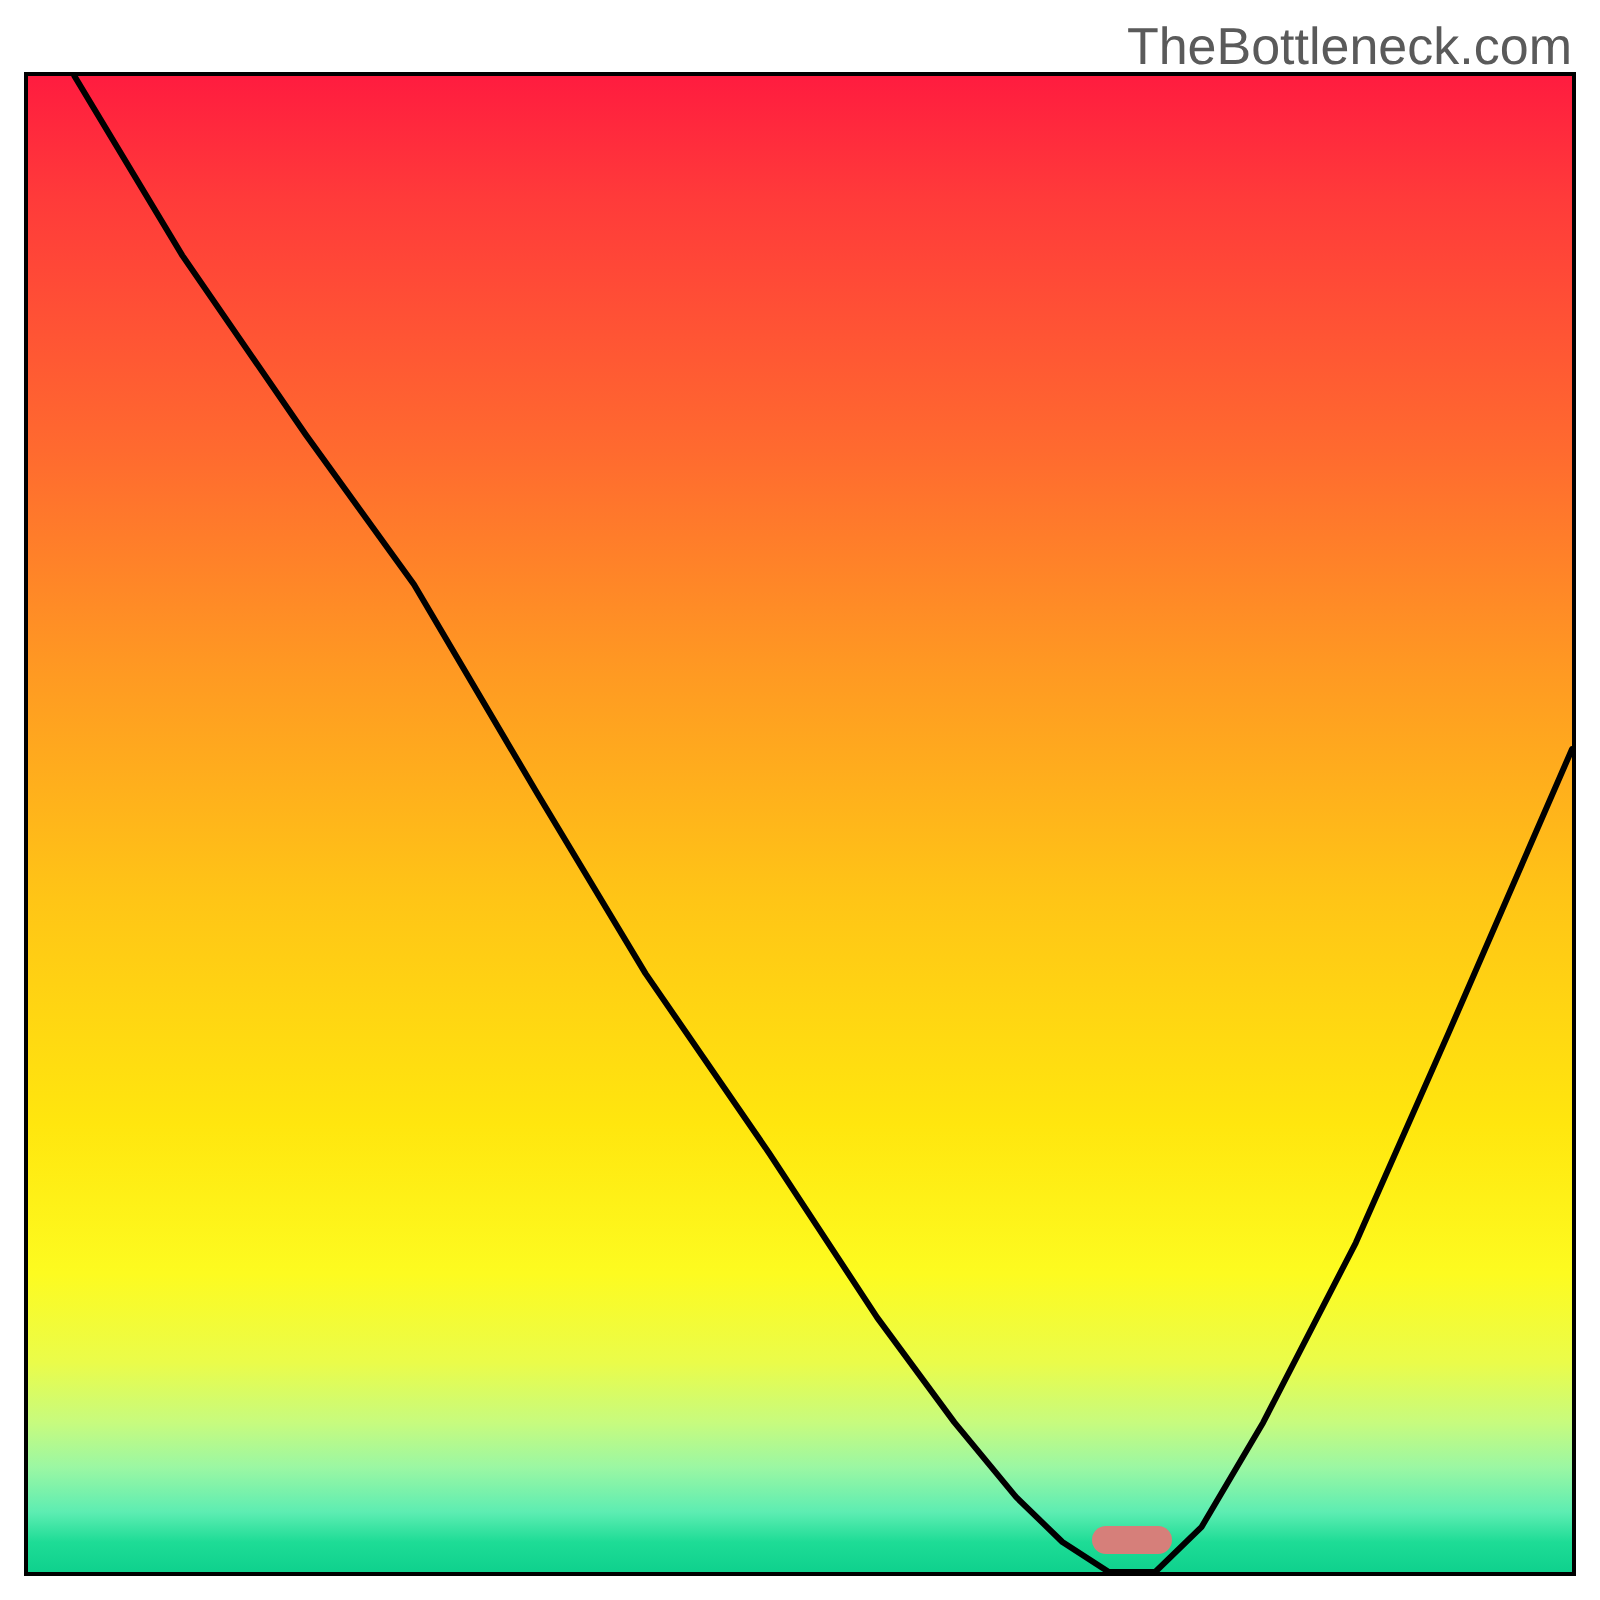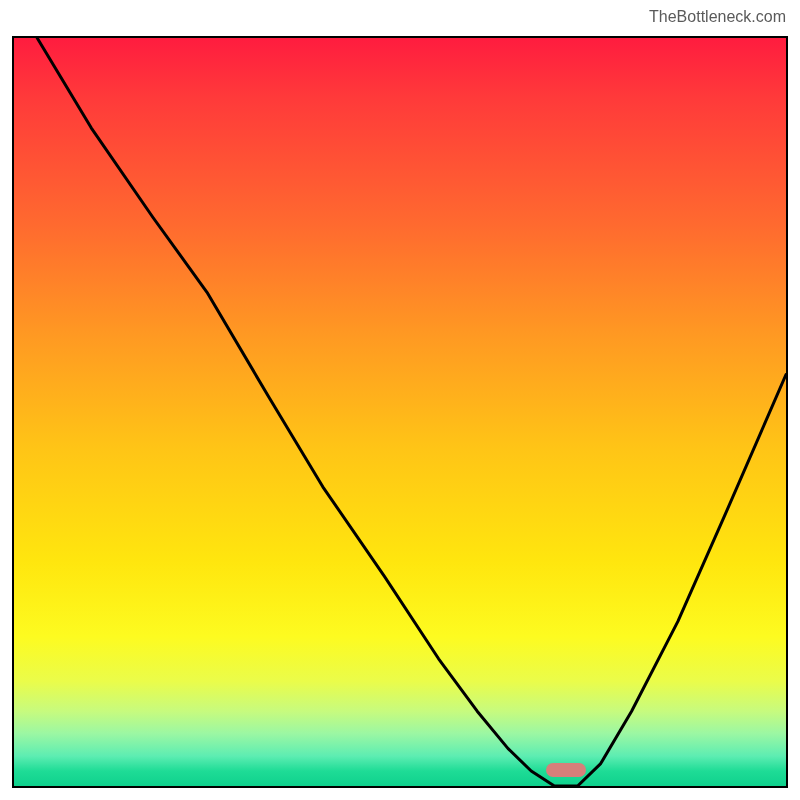--- a/index.html
+++ b/index.html
@@ -52,21 +52,21 @@
     width: 40px;
     height: 14px;
     background: #d67f7a;
     border-radius: 7px;
     transform: translate(-50%, -50%);
   }
   .watermark {
     position: absolute;
     top: 8px;
     right: 14px;
-    font-size: 16px;
+    font-size: 26px;
     font-weight: 500;
     color: #5a5a5a;
   }
 </style>
 </head>
 <body>
 
 <div class="watermark">TheBottleneck.com</div>
 
 <div class="frame">

